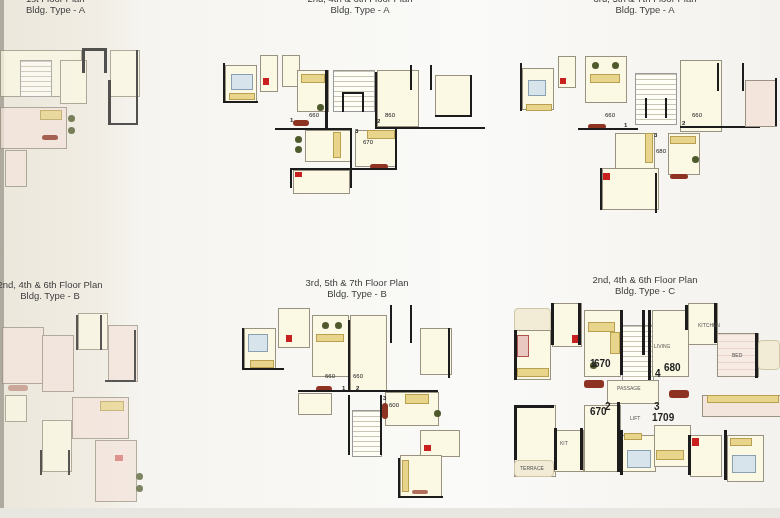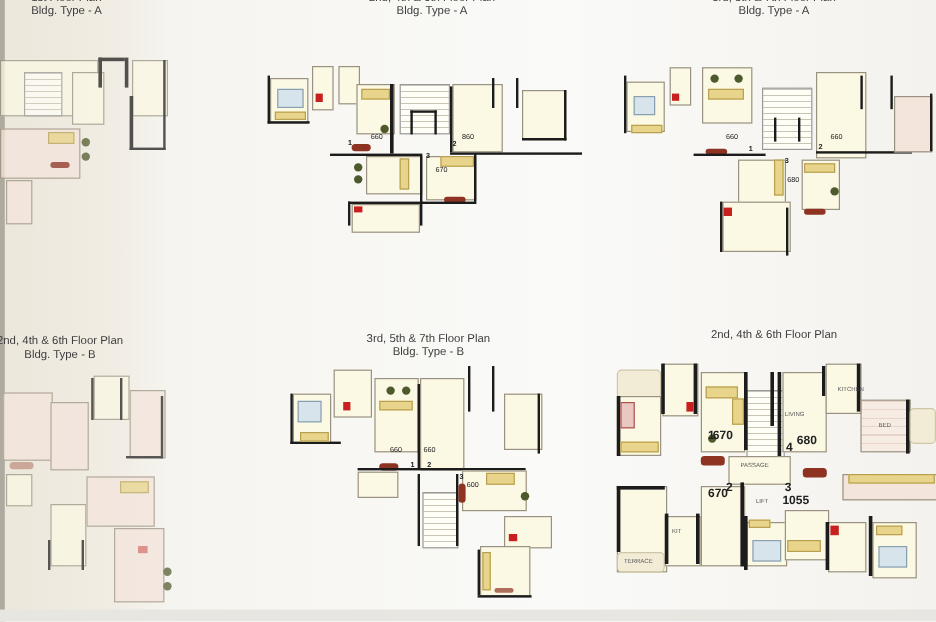--- a/index.html
+++ b/index.html
@@ -47,20 +47,21 @@
 <div class="title" style="left:-30px;top:279px;width:160px;">
   <div>2nd, 4th &amp; 6th Floor Plan</div>
   <div>Bldg. Type - B</div>
 </div>
 <div class="title" style="left:277px;top:277px;width:160px;">
   <div>3rd, 5th &amp; 7th Floor Plan</div>
   <div>Bldg. Type - B</div>
 </div>
 <div class="title" style="left:565px;top:274px;width:160px;">
   <div>2nd, 4th &amp; 6th Floor Plan</div>
+  <div>Bldg. Type - C</div>
 </div>
 
 <div class="plan" style="left:0;top:45px;width:150px;height:175px;opacity:.75;">
   <div class="room cream" style="left:0;top:5px;width:80px;height:45px;"></div>
   <div class="stair" style="left:20px;top:15px;width:30px;height:35px;"></div>
   <div class="room cream" style="left:60px;top:15px;width:25px;height:42px;"></div>
   <div class="wall" style="left:82px;top:3px;width:3px;height:25px;"></div>
   <div class="wall" style="left:82px;top:3px;width:22px;height:3px;"></div>
   <div class="wall" style="left:104px;top:3px;width:3px;height:25px;"></div>
   <div class="room cream" style="left:110px;top:5px;width:28px;height:45px;"></div>
@@ -280,21 +281,21 @@
   <div class="room cream" style="left:215px;top:135px;width:35px;height:45px;"></div>
   <div class="bed" style="left:220px;top:155px;width:22px;height:16px;"></div>
   <div class="sofa" style="left:218px;top:138px;width:20px;height:6px;"></div>
   <div class="wall" style="left:212px;top:130px;width:3px;height:50px;"></div>
   <span class="num" style="left:78px;top:58px;">1</span>
   <span class="num" style="left:93px;top:101px;">2</span>
   <span class="num" style="left:142px;top:101px;">3</span>
   <span class="num" style="left:143px;top:68px;">4</span>
   <span class="num" style="left:82px;top:58px;">670</span>
   <span class="num" style="left:78px;top:106px;">670</span>
-  <span class="num" style="left:140px;top:112px;">1055</span>
+  <span class="num" style="left:140px;top:112px;">1709</span>
   <span class="num" style="left:152px;top:62px;">680</span>
   <span class="lbl" style="left:186px;top:22px;">KITCHEN</span>
   <span class="lbl" style="left:142px;top:43px;">LIVING</span>
   <span class="lbl" style="left:220px;top:52px;">BED</span>
   <span class="lbl" style="left:105px;top:85px;">PASSAGE</span>
   <span class="lbl" style="left:118px;top:115px;">LIFT</span>
   <span class="lbl" style="left:48px;top:140px;">KIT</span>
   <span class="lbl" style="left:8px;top:165px;">TERRACE</span>
 </div>
 

